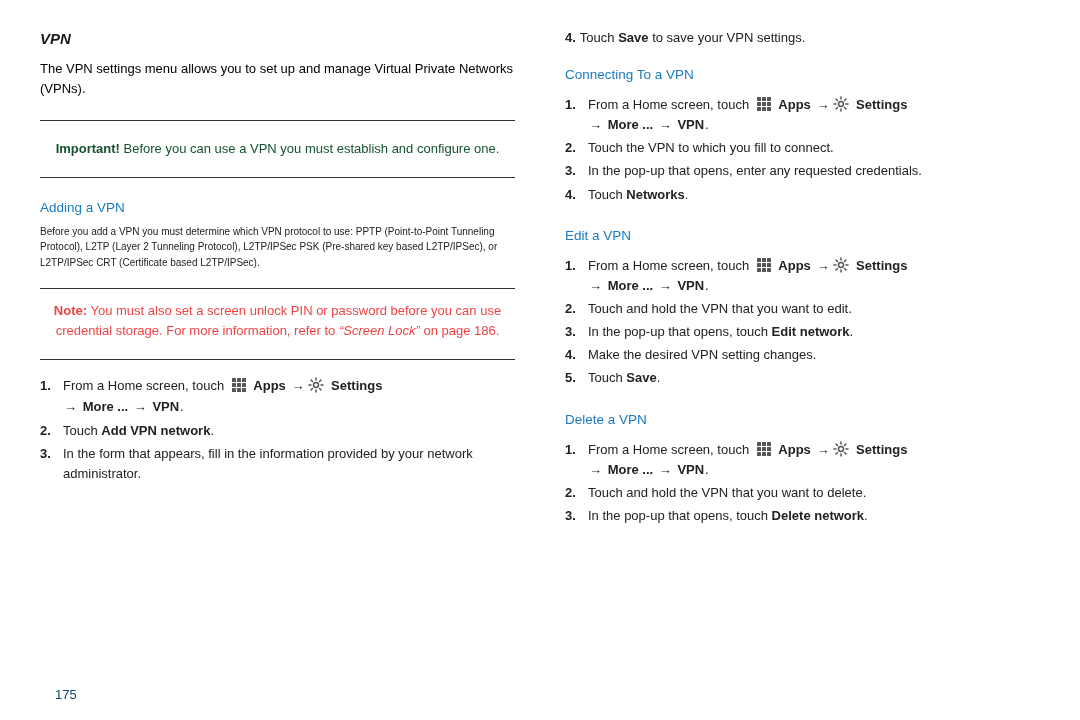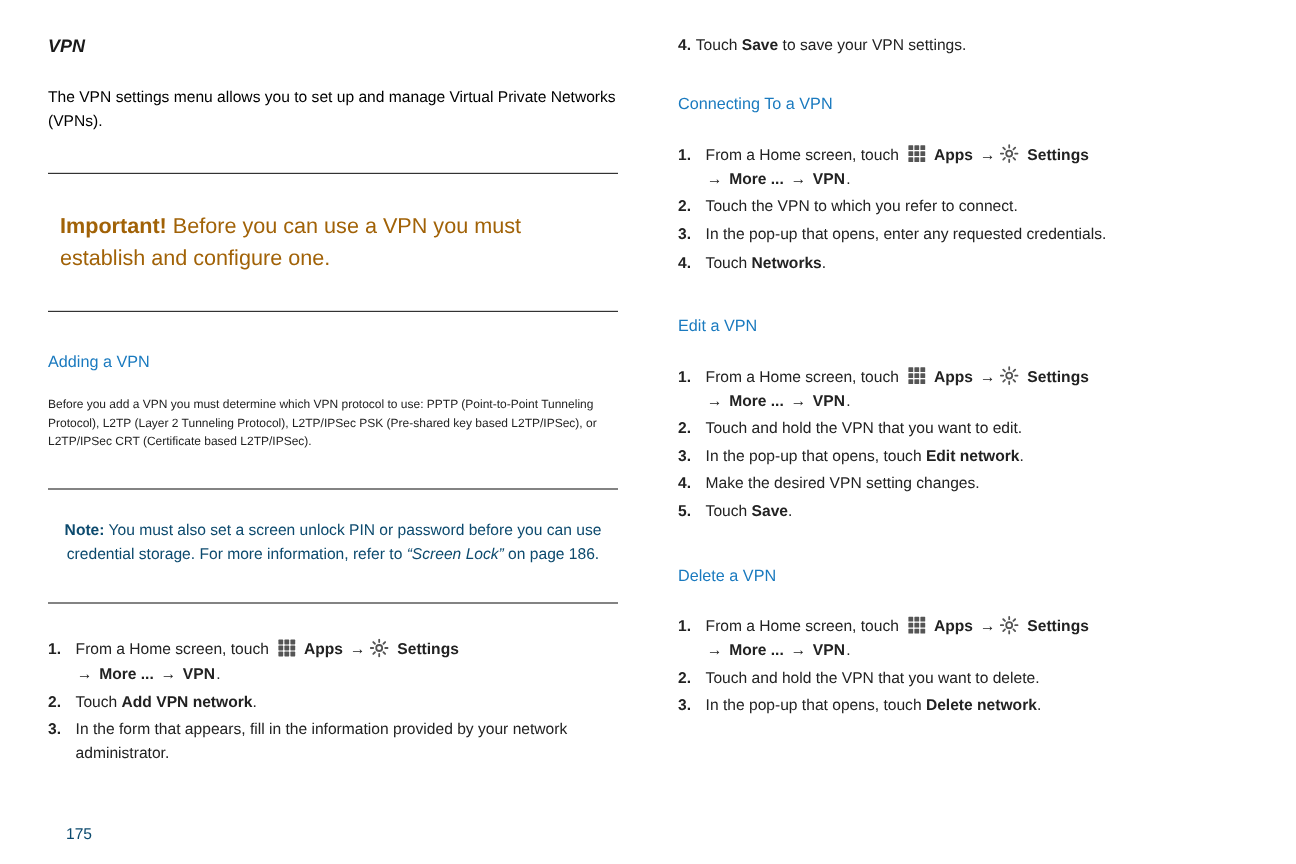--- a/index.html
+++ b/index.html
@@ -19,62 +19,62 @@
       flex-direction: row;
       width: 100%;
       height: 100%;
       padding: 30px 40px 20px 40px;
       gap: 30px;
     }
     .col {
       flex: 1;
       display: flex;
       flex-direction: column;
-      gap: 16px;
+      gap: 4px;
     }
     .vpn-title {
       font-weight: bold;
       font-style: italic;
       color: #1a1a1a;
       font-size: 15px;
       margin-bottom: 8px;
     }
     .intro-text {
       font-size: 13px;
       color: #000000;
       margin-bottom: 10px;
       line-height: 1.5;
     }
     .divider {
       border: none;
       border-top: 1px solid #333;
       margin: 8px 0;
     }
     .important-box {
-      text-align: left;
-      font-size: 18px;
-      color: #a16207;
+      text-align: center;
+      font-size: 13px;
+      color: #14532d;
       padding: 6px 10px;
       line-height: 1.5;
     }
     .section-heading {
       color: #1a7abf;
       font-size: 13.5px;
       margin: 10px 0 5px 0;
       font-weight: normal;
     }
     .body-text {
       font-size: 10px;
       color: #222;
       line-height: 1.55;
       margin-bottom: 6px;
     }
     .note-box {
       font-size: 13px;
-      color: #0c4a6e;
+      color: #ef4444;
       line-height: 1.55;
       margin-bottom: 6px;
       padding: 0 10px;
       text-align: center;
     }
     .steps {
       padding-left: 0;
       list-style: none;
       margin: 4px 0 6px 0;
     }
@@ -258,21 +258,21 @@
             <span class="arrow">→&nbsp;</span>
             <span class="bold">More ...&nbsp;</span>
             <span class="arrow">→&nbsp;</span>
             <span class="bold">VPN</span>
               <span>.</span>
           </span>
         </span>
       </li>
       <li>
         <span class="step-num bold">2.</span>
-        <span class="step-content">Touch the VPN to which you refer to connect.</span>
+        <span class="step-content">Touch the VPN to which you fill to connect.</span>
       </li>
       <li>
         <span class="step-num bold">3.</span>
         <span class="step-content">In the pop-up that opens, enter any requested credentials.</span>
       </li>
       <li>
         <span class="step-num bold">4.</span>
         <span class="step-content">Touch <span class="bold">Networks</span>.</span>
       </li>
     </ol>

